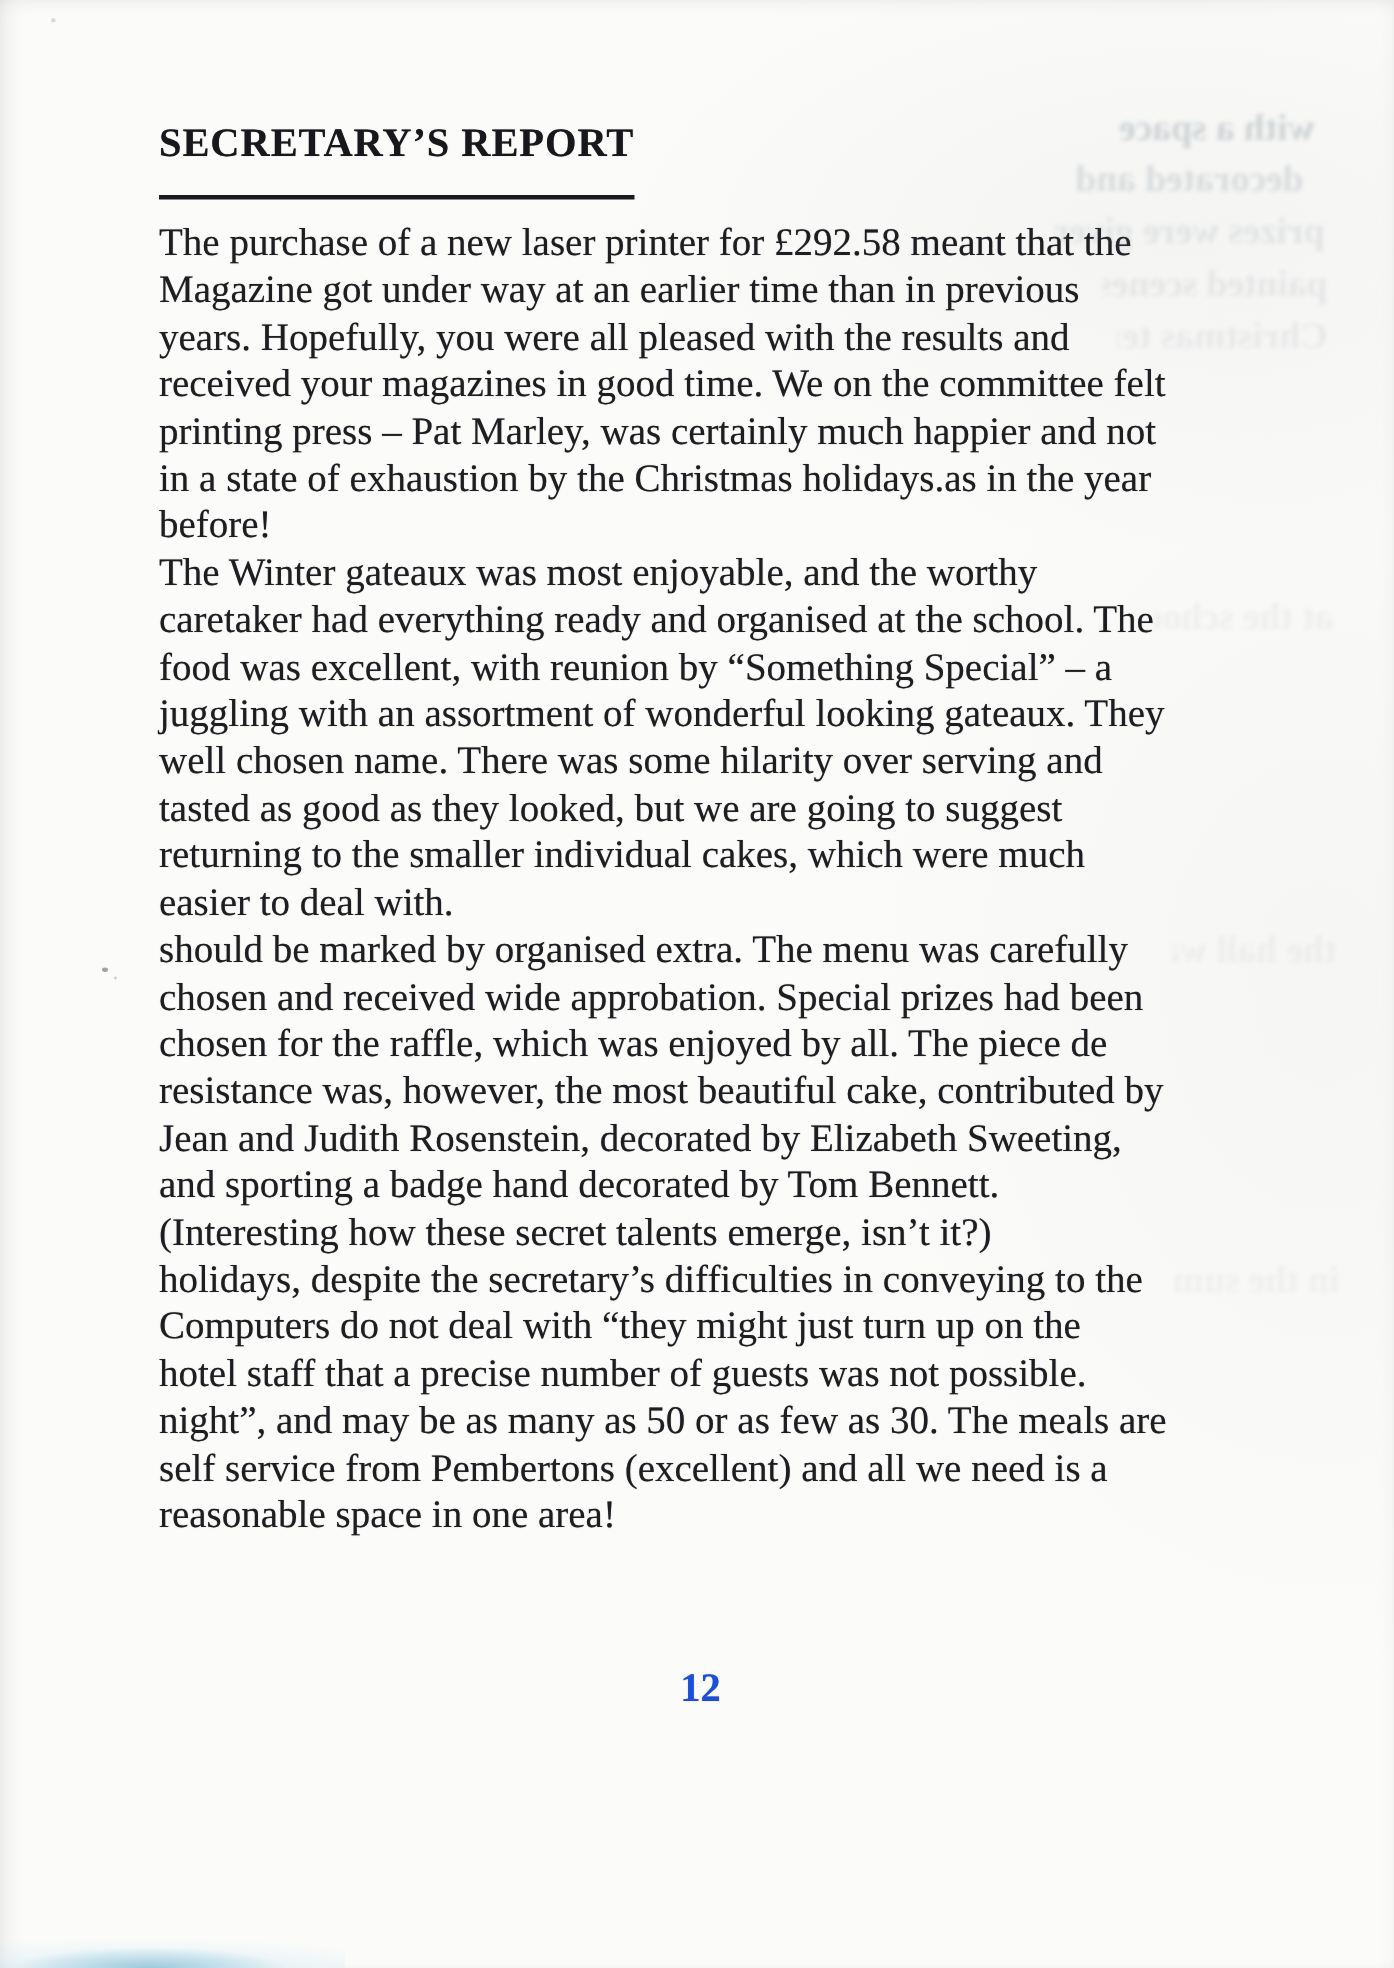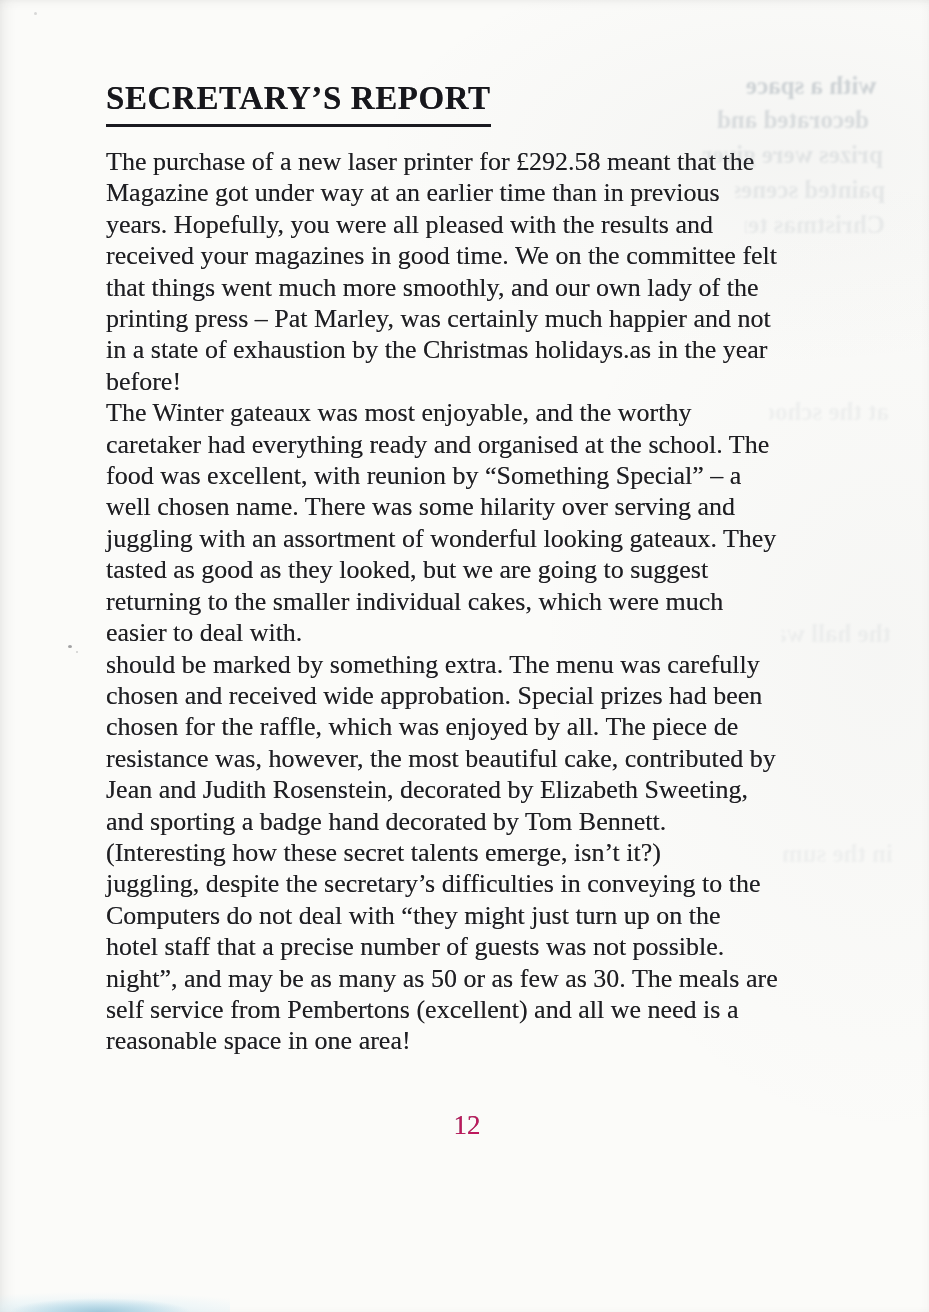--- a/index.html
+++ b/index.html
@@ -24,48 +24,48 @@
     background:
       radial-gradient(ellipse 600px 300px at 85% 12%, rgba(120,125,130,0.05), rgba(0,0,0,0) 70%),
       radial-gradient(ellipse 500px 700px at 95% 50%, rgba(120,125,130,0.04), rgba(0,0,0,0) 70%);
     pointer-events: none;
   }
   .title {
     position: absolute;
     left: 106px; top: 80px;
     margin: 0;
     display: inline-block;
-    font-size: 33px;
+    font-size: 27px;
     font-weight: 700;
     letter-spacing: 0.6px;
     color: #17171c;
     border-bottom: 3px solid #1a1a20;
-    padding-bottom: 7px;
+    padding-bottom: 19px;
     text-shadow: 0 0 0.5px rgba(20,20,25,0.6);
   }
   .body-block {
     position: absolute;
     left: 106px; top: 146px;
     width: 790px;
     font-size: 26px;
     line-height: 31.4px;
     color: #1e1e22;
     text-shadow: 0 0 0.6px rgba(25,25,30,0.55);
   }
   .body-block .line {
     white-space: nowrap;
   }
   .page-number {
     position: absolute;
     left: 106px; top: 1110px;
     width: 722px;
     text-align: center;
     font-size: 27px;
-    font-weight: 400;
-    color: #be185d;
+    font-weight: 700;
+    color: #1d4ed8;
     text-shadow: 0 0 0.6px rgba(25,25,30,0.55);
   }
   
   .ghosts .ghost {
     position: absolute;
     transform: scaleX(-1);
     font-weight: 700;
     font-size: 25px;
     color: #6e7d8a;
     filter: blur(1.3px);
@@ -105,40 +105,39 @@
 
 <div class="page">
 
   <h1 class="title">SECRETARY’S REPORT</h1>
 
   <div class="body-block" id="body-block">
       <div class="line">The purchase of a new laser printer for £292.58 meant that the</div>
       <div class="line">Magazine got under way at an earlier time than in previous</div>
       <div class="line">years. Hopefully, you were all pleased with the results and</div>
       <div class="line">received your magazines in good time. We on the committee felt</div>
-      <div class="line">that things went much more smoothly, and our own lady of the</div>
       <div class="line">printing press – Pat Marley, was certainly much happier and not</div>
       <div class="line">in a state of exhaustion by the Christmas holidays.as in the year</div>
       <div class="line">before!</div>
       <div class="line">The Winter gateaux was most enjoyable, and the worthy</div>
       <div class="line">caretaker had everything ready and organised at the school. The</div>
       <div class="line">food was excellent, with reunion by “Something Special” – a</div>
+      <div class="line">juggling with an assortment of wonderful looking gateaux. They</div>
       <div class="line">well chosen name. There was some hilarity over serving and</div>
-      <div class="line">juggling with an assortment of wonderful looking gateaux. They</div>
       <div class="line">tasted as good as they looked, but we are going to suggest</div>
       <div class="line">returning to the smaller individual cakes, which were much</div>
       <div class="line">easier to deal with.</div>
-      <div class="line">should be marked by something extra. The menu was carefully</div>
+      <div class="line">should be marked by organised extra. The menu was carefully</div>
       <div class="line">chosen and received wide approbation. Special prizes had been</div>
       <div class="line">chosen for the raffle, which was enjoyed by all. The piece de</div>
       <div class="line">resistance was, however, the most beautiful cake, contributed by</div>
       <div class="line">Jean and Judith Rosenstein, decorated by Elizabeth Sweeting,</div>
       <div class="line">and sporting a badge hand decorated by Tom Bennett.</div>
       <div class="line">(Interesting how these secret talents emerge, isn’t it?)</div>
-      <div class="line">juggling, despite the secretary’s difficulties in conveying to the</div>
+      <div class="line">holidays, despite the secretary’s difficulties in conveying to the</div>
       <div class="line">Computers do not deal with “they might just turn up on the</div>
       <div class="line">hotel staff that a precise number of guests was not possible.</div>
       <div class="line">night”, and may be as many as 50 or as few as 30. The meals are</div>
       <div class="line">self service from Pembertons (excellent) and all we need is a</div>
       <div class="line">reasonable space in one area!</div>
     </div>
 
   <div class="page-number">12</div>
 
   <div class="ghosts" id="ghosts">

